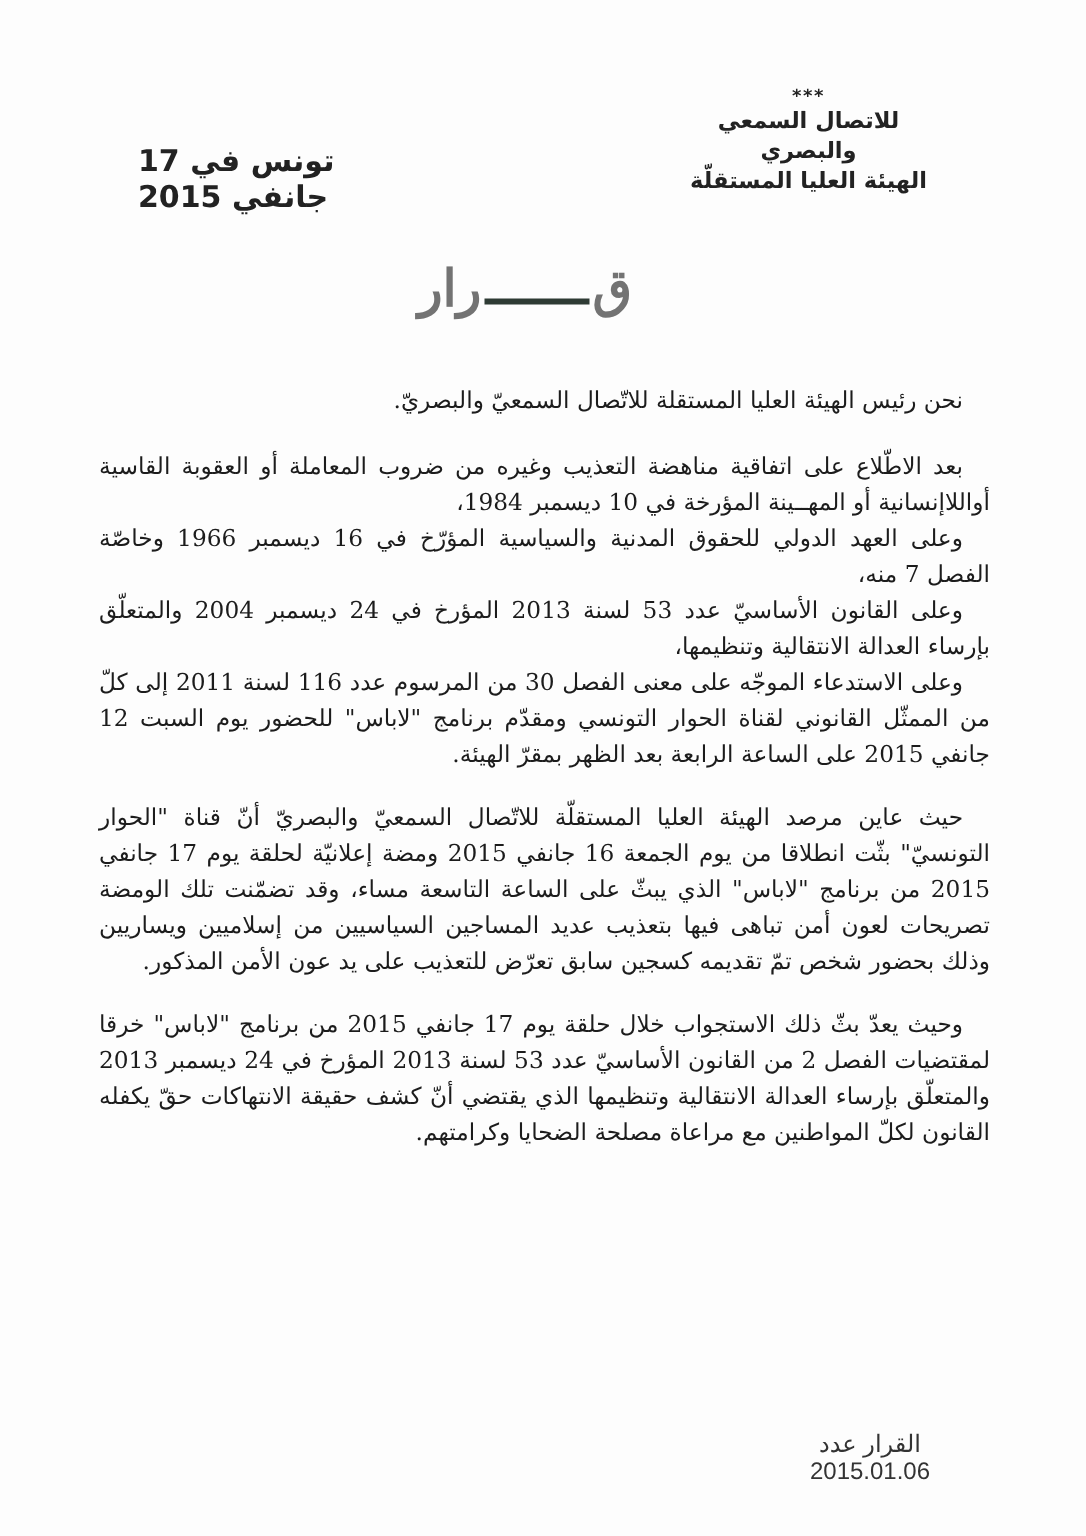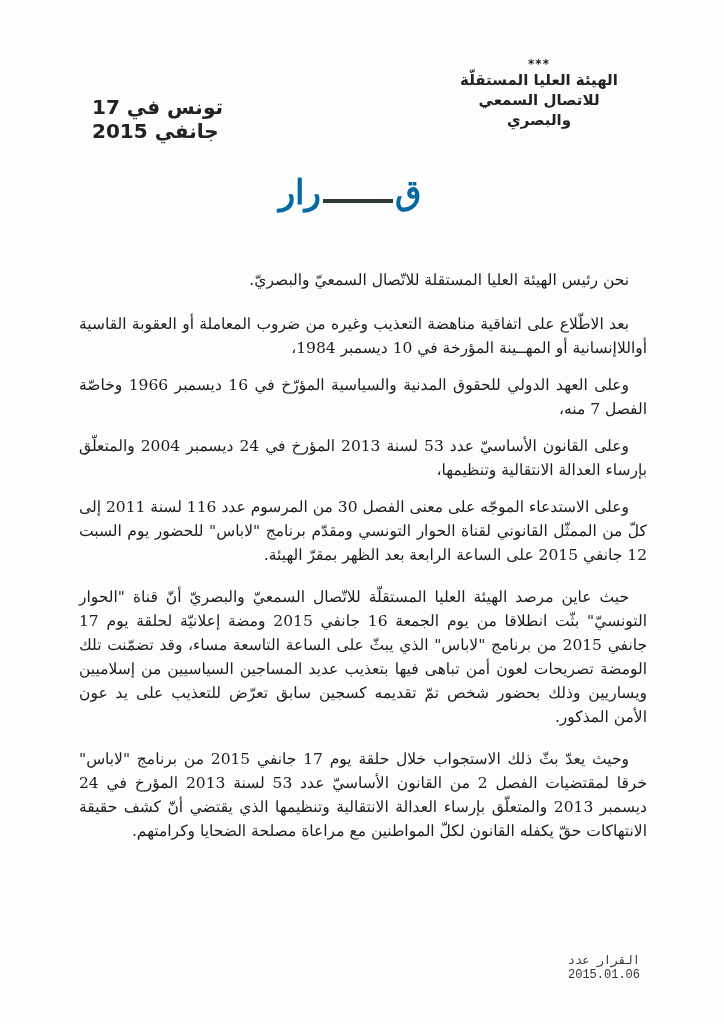--- a/index.html
+++ b/index.html
@@ -50,21 +50,21 @@
     }
     .title {
       position: absolute;
       top: 172px;
       left: 250px;
       width: 200px;
       text-align: center;
       font-family: "DejaVu Serif", serif;
       font-weight: bold;
       font-size: 34px;
-      color: #0369a1;
+      color: #737373;
       letter-spacing: 2px;
     }
     .title .kashida {
       display: inline-block;
       width: 70px;
       height: 4px;
       background: #2e3b34;
       vertical-align: middle;
       margin: 0 2px;
       position: relative;
@@ -76,47 +76,47 @@
       right: 64px;
       width: 594px;
       font-family: "DejaVu Serif", "Liberation Serif", serif;
       font-size: 15.5px;
       line-height: 24px;
       text-align: justify;
       text-align-last: right;
       color: #1c1c1c;
     }
     .body-text p {
-      margin: 13px;
+      margin: 0;
       text-indent: 18px;
     }
     .intro { margin-bottom: 20px !important; }
     .gap-sm { margin-bottom: 0; }
     .gap-lg { margin-bottom: 30px !important; }
     .gap-md { margin-bottom: 18px !important; }
     .footer-ref {
       position: absolute;
       top: 953px;
       left: 520px;
       width: 120px;
-      text-align: right;
-      font-family: Liberation Mono, monospace;
-      font-size: 12px;
+      text-align: center;
+      font-family: Liberation Sans, sans-serif;
+      font-size: 16px;
       color: #333;
     }
   </style>
 </head>
 <body>
 
 <div class="page">
 
   <div class="header-right">
     <div class="stars">***</div>
+    <div>للاتصال السمعي والبصري</div>
     <div>الهيئة العليا المستقلّة</div>
-    <div>للاتصال السمعي والبصري</div>
   </div>
 
   <div class="header-date">تونس في 17 جانفي 2015</div>
 
   <div class="title">
     <span>ق</span><span class="kashida"></span><span>رار</span>
   </div>
 
   <div class="body-text">
     <p class="intro">نحن رئيس الهيئة العليا المستقلة للاتّصال السمعيّ والبصريّ.</p>

